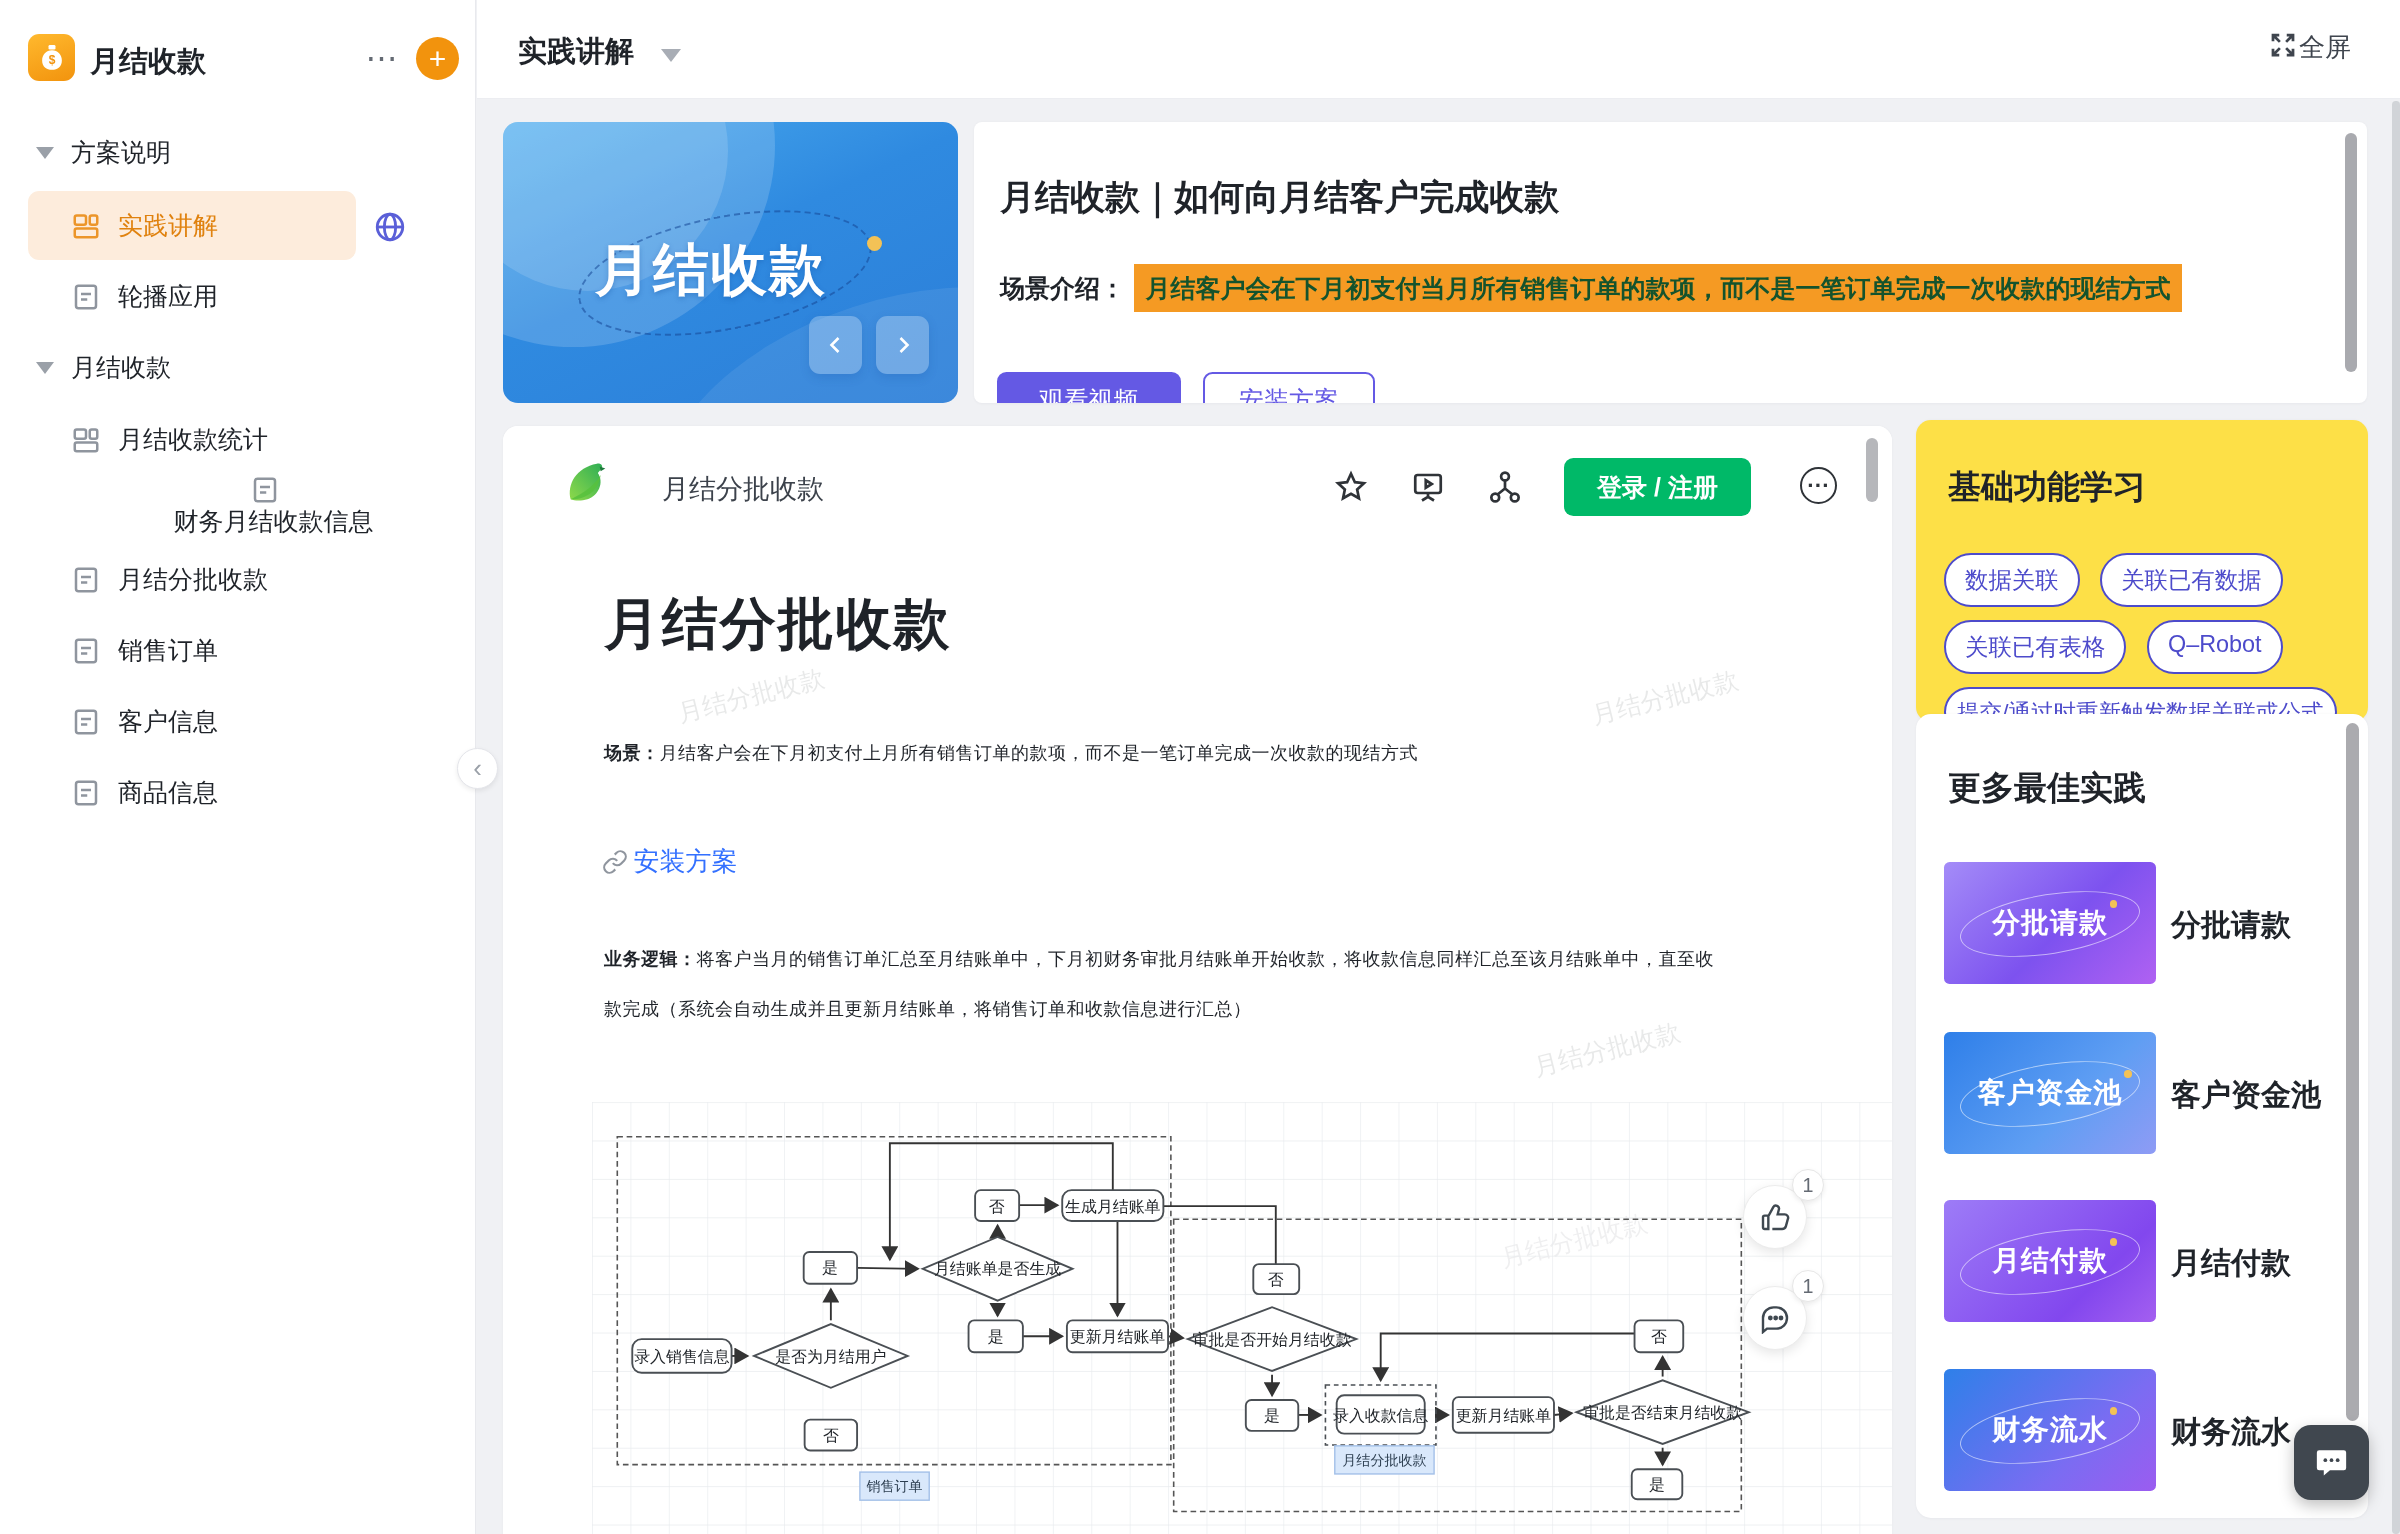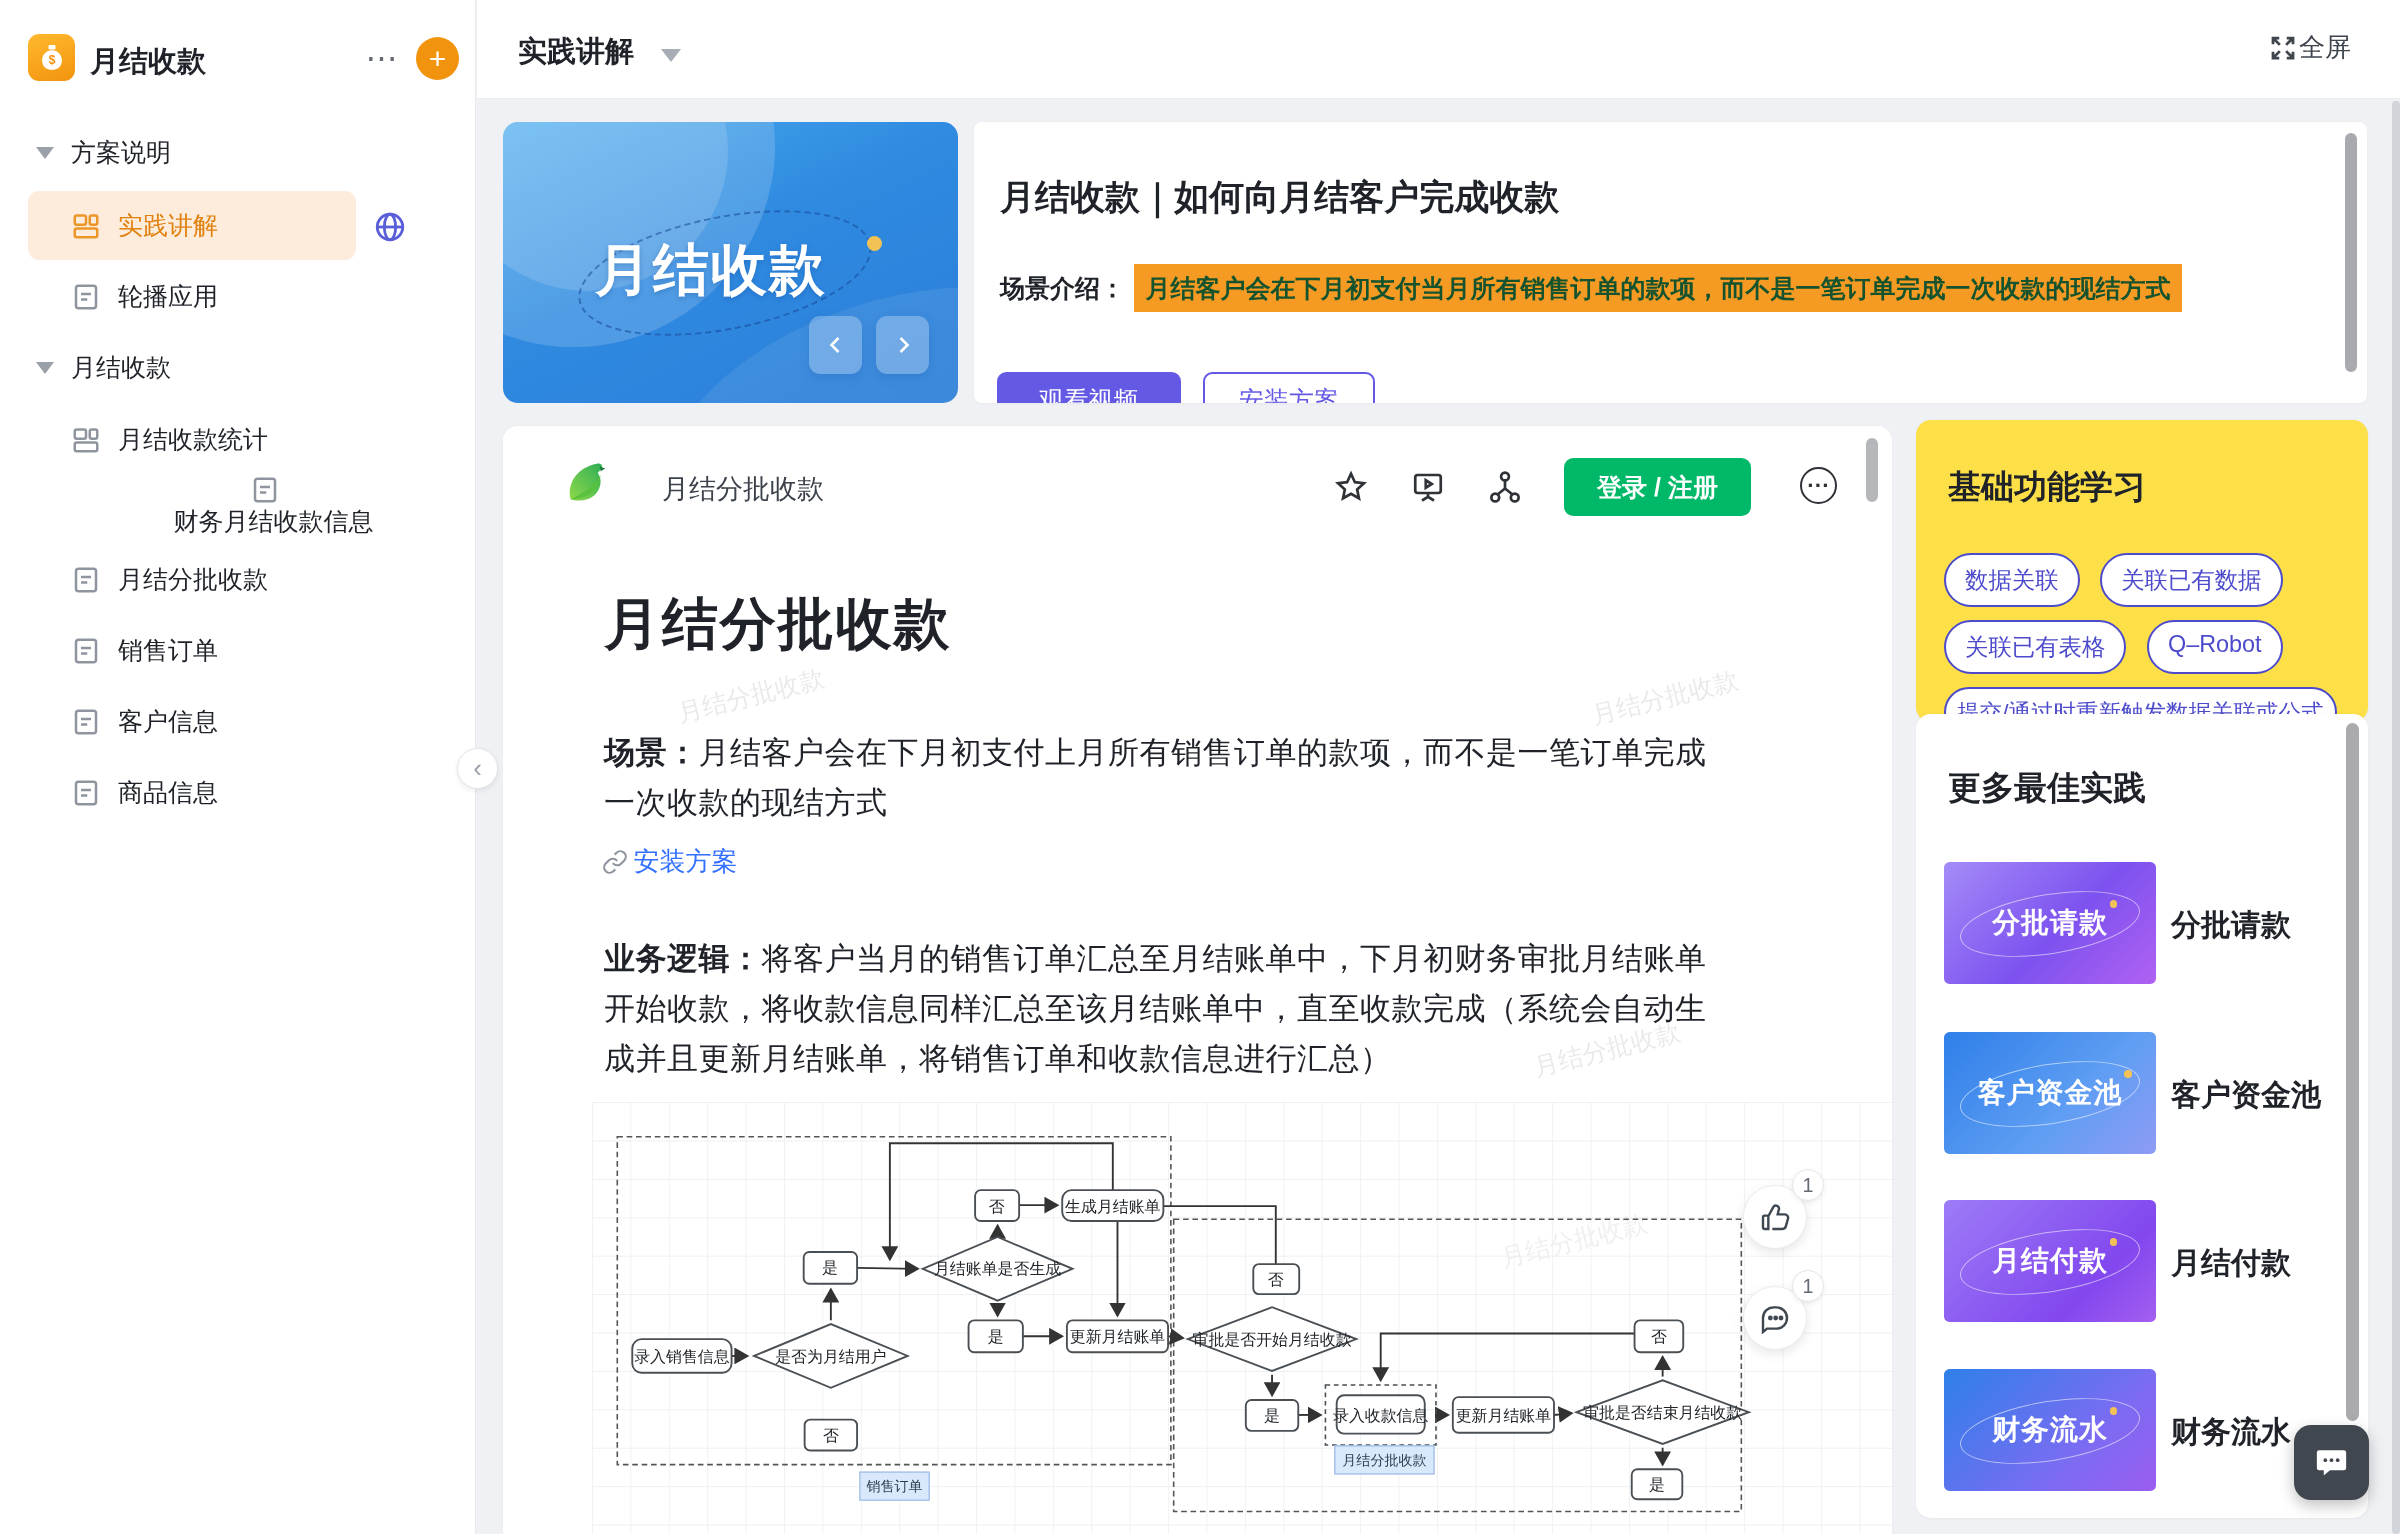--- a/index.html
+++ b/index.html
@@ -30,21 +30,21 @@
   .sb-globe svg { width:34px; height:34px; }
   .handle { position:absolute; left:457px; top:748px; width:41px; height:41px; border-radius:50%; background:#fff;
             border:0.9px solid #e4e5ea; box-shadow:0 1.9px 5.6px rgba(0,0,0,.08); color:#9aa0a8; font-size:26px;
             display:flex; align-items:center; justify-content:center; z-index:5; }
 
   
   .topbar { position:absolute; left:477px; top:0; width:1923px; height:99px; background:#fff; border-bottom:0.9px solid #ecedf1; }
   .tb-title { position:absolute; left:41px; top:32px; font-size:29px; font-weight:bold; color:#1f2329; }
   .tb-caret { position:absolute; left:184px; top:49px; width:0; height:0; border-left:10.3px solid transparent;
               border-right:10.3px solid transparent; border-top:13px solid #a8adb5; }
-  .tb-full { position:absolute; right:49px; top:30px; display:flex; align-items:center; gap:1px; color:#3f454e; font-size:26px; }
+  .tb-full { position:absolute; right:49px; top:30px; display:flex; align-items:flex-start; gap:1px; color:#3f454e; font-size:26px; }
   .tb-full svg { width:30px; height:30px; }
 
   
   .banner-card { position:absolute; left:503px; top:122px; width:455px; height:281px; border-radius:15px; overflow:hidden;
                  background:linear-gradient(155deg,#4aabee 0%,#2f8ae0 45%,#2c7ed8 100%); }
   .bc-art1 { position:absolute; left:-131px; top:-178px; width:403px; height:403px; border-radius:50%;
              background:rgba(255,255,255,.16); }
   .bc-art2 { position:absolute; left:-56px; top:-112px; width:281px; height:281px; border-radius:50%;
              background:rgba(255,255,255,.14); }
   .bc-art3 { position:absolute; left:150px; top:178px; width:487px; height:281px; border-radius:50%;
@@ -81,21 +81,21 @@
   .doc-ic { position:absolute; top:43px; width:36px; height:36px; color:#2f3338; }
   .doc-ic svg { width:36px; height:36px; }
   .ic-star { left:830px; } .ic-pres { left:907px; } .ic-share { left:984px; }
   .doc-login { position:absolute; left:1061px; top:32px; width:187px; height:58px; background:#00b968; border-radius:9.4px;
                color:#fff; font-size:25px; font-weight:bold; display:flex; align-items:center; justify-content:center; }
   .doc-more { position:absolute; left:1297px; top:41px; width:37px; height:37px; border-radius:50%; border:2.8px solid #2f3338;
               color:#2f3338; font-size:22.5px; font-weight:bold; display:flex; align-items:center; justify-content:center; }
   .doc-scroll { position:absolute; right:14px; top:12px; width:12px; height:64px; border-radius:6.6px; background:#b6b7bb; z-index:5; }
   .doc-h1 { position:absolute; left:101px; top:161px; font-size:56px; font-weight:bold; color:#1f2329; letter-spacing:1.9px; }
   .wm { position:absolute; font-size:25px; color:rgba(31,35,41,.10); transform:rotate(-14deg); white-space:nowrap; pointer-events:none; }
-  .doc-para { position:absolute; left:101px; font-size:31px; line-height:50px; color:#1f2329; letter-spacing:0.5px; }
+  .doc-para { position:absolute; left:101px; font-size:18px; line-height:50px; color:#1f2329; letter-spacing:0.5px; }
   .doc-para b { font-weight:bold; }
   .p-scene { top:302px; width:1110px; }
   .p-logic { top:508px; width:1124px; }
   .doc-link { position:absolute; left:99px; top:418px; display:flex; align-items:center; gap:5.6px; font-size:26px; color:#3370ff; }
   .doc-link svg { width:26px; height:26px; color:#8f959e; }
   .fc-wrap { position:absolute; left:89px; top:676px; width:1302px; height:432px; }
 
   .react-btn { position:absolute; width:64px; height:64px; border-radius:50%; background:#fff; border:0.9px solid #ececec;
                box-shadow:0 3.7px 11.2px rgba(0,0,0,.10); display:flex; align-items:center; justify-content:center; z-index:6; color:#3f4850; }
   .react-btn svg { width:32px; height:32px; }

